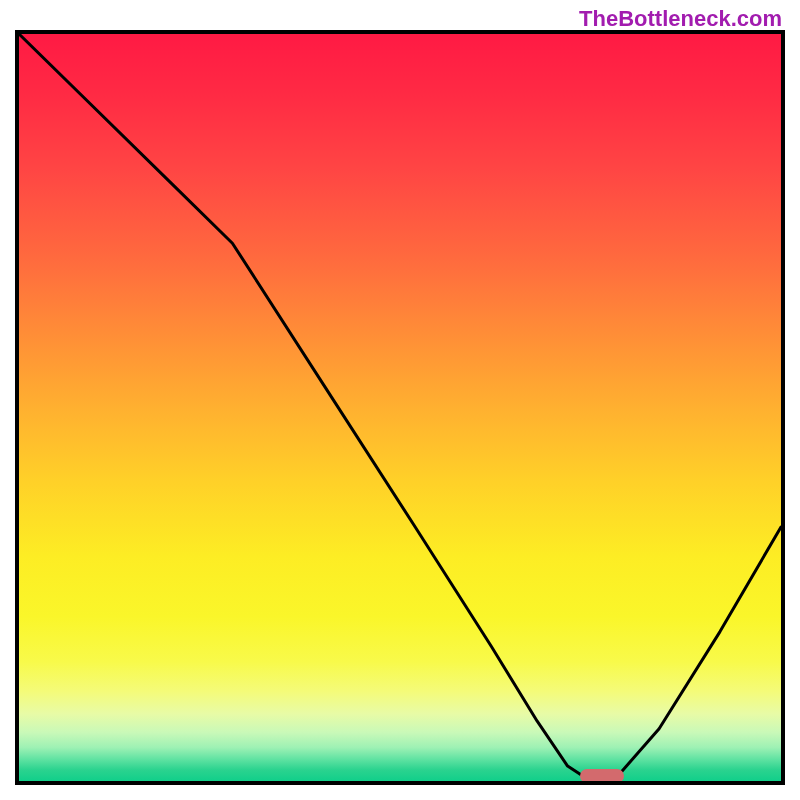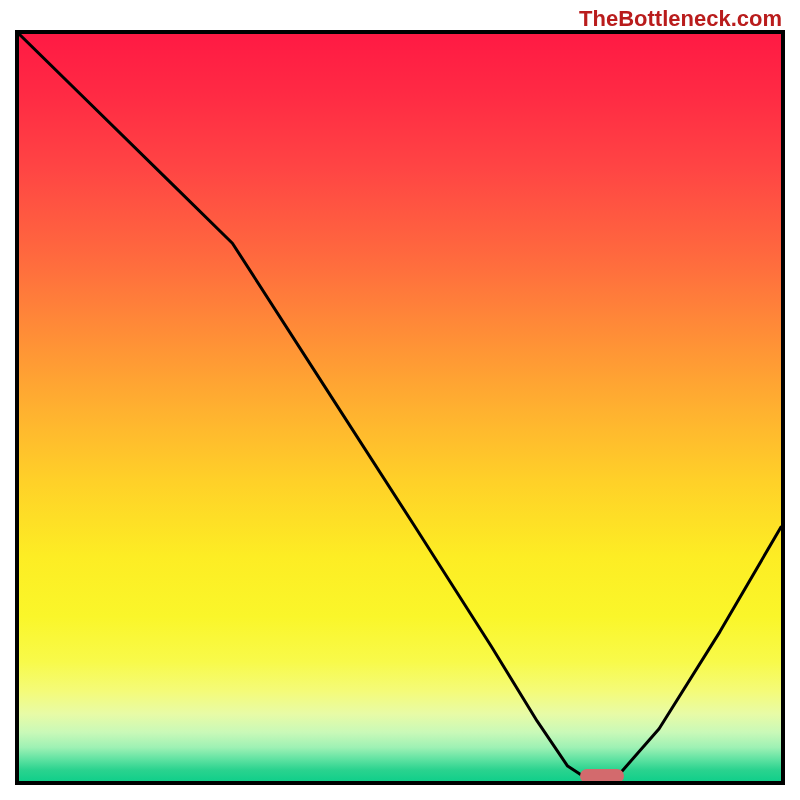--- a/index.html
+++ b/index.html
@@ -9,21 +9,21 @@
     background: #ffffff;
     position: relative;
     font-family: Arial, sans-serif;
   }
   .watermark {
     position: absolute;
     top: 6px;
     right: 18px;
     font-size: 22px;
     font-weight: bold;
-    color: #b91c1c;
+    color: #a21caf;
     z-index: 10;
   }
   .plot-area {
     position: absolute;
     left: 15px;
     top: 30px;
     width: 770px;
     height: 755px;
     border: 4px solid #000000;
     overflow: hidden;

